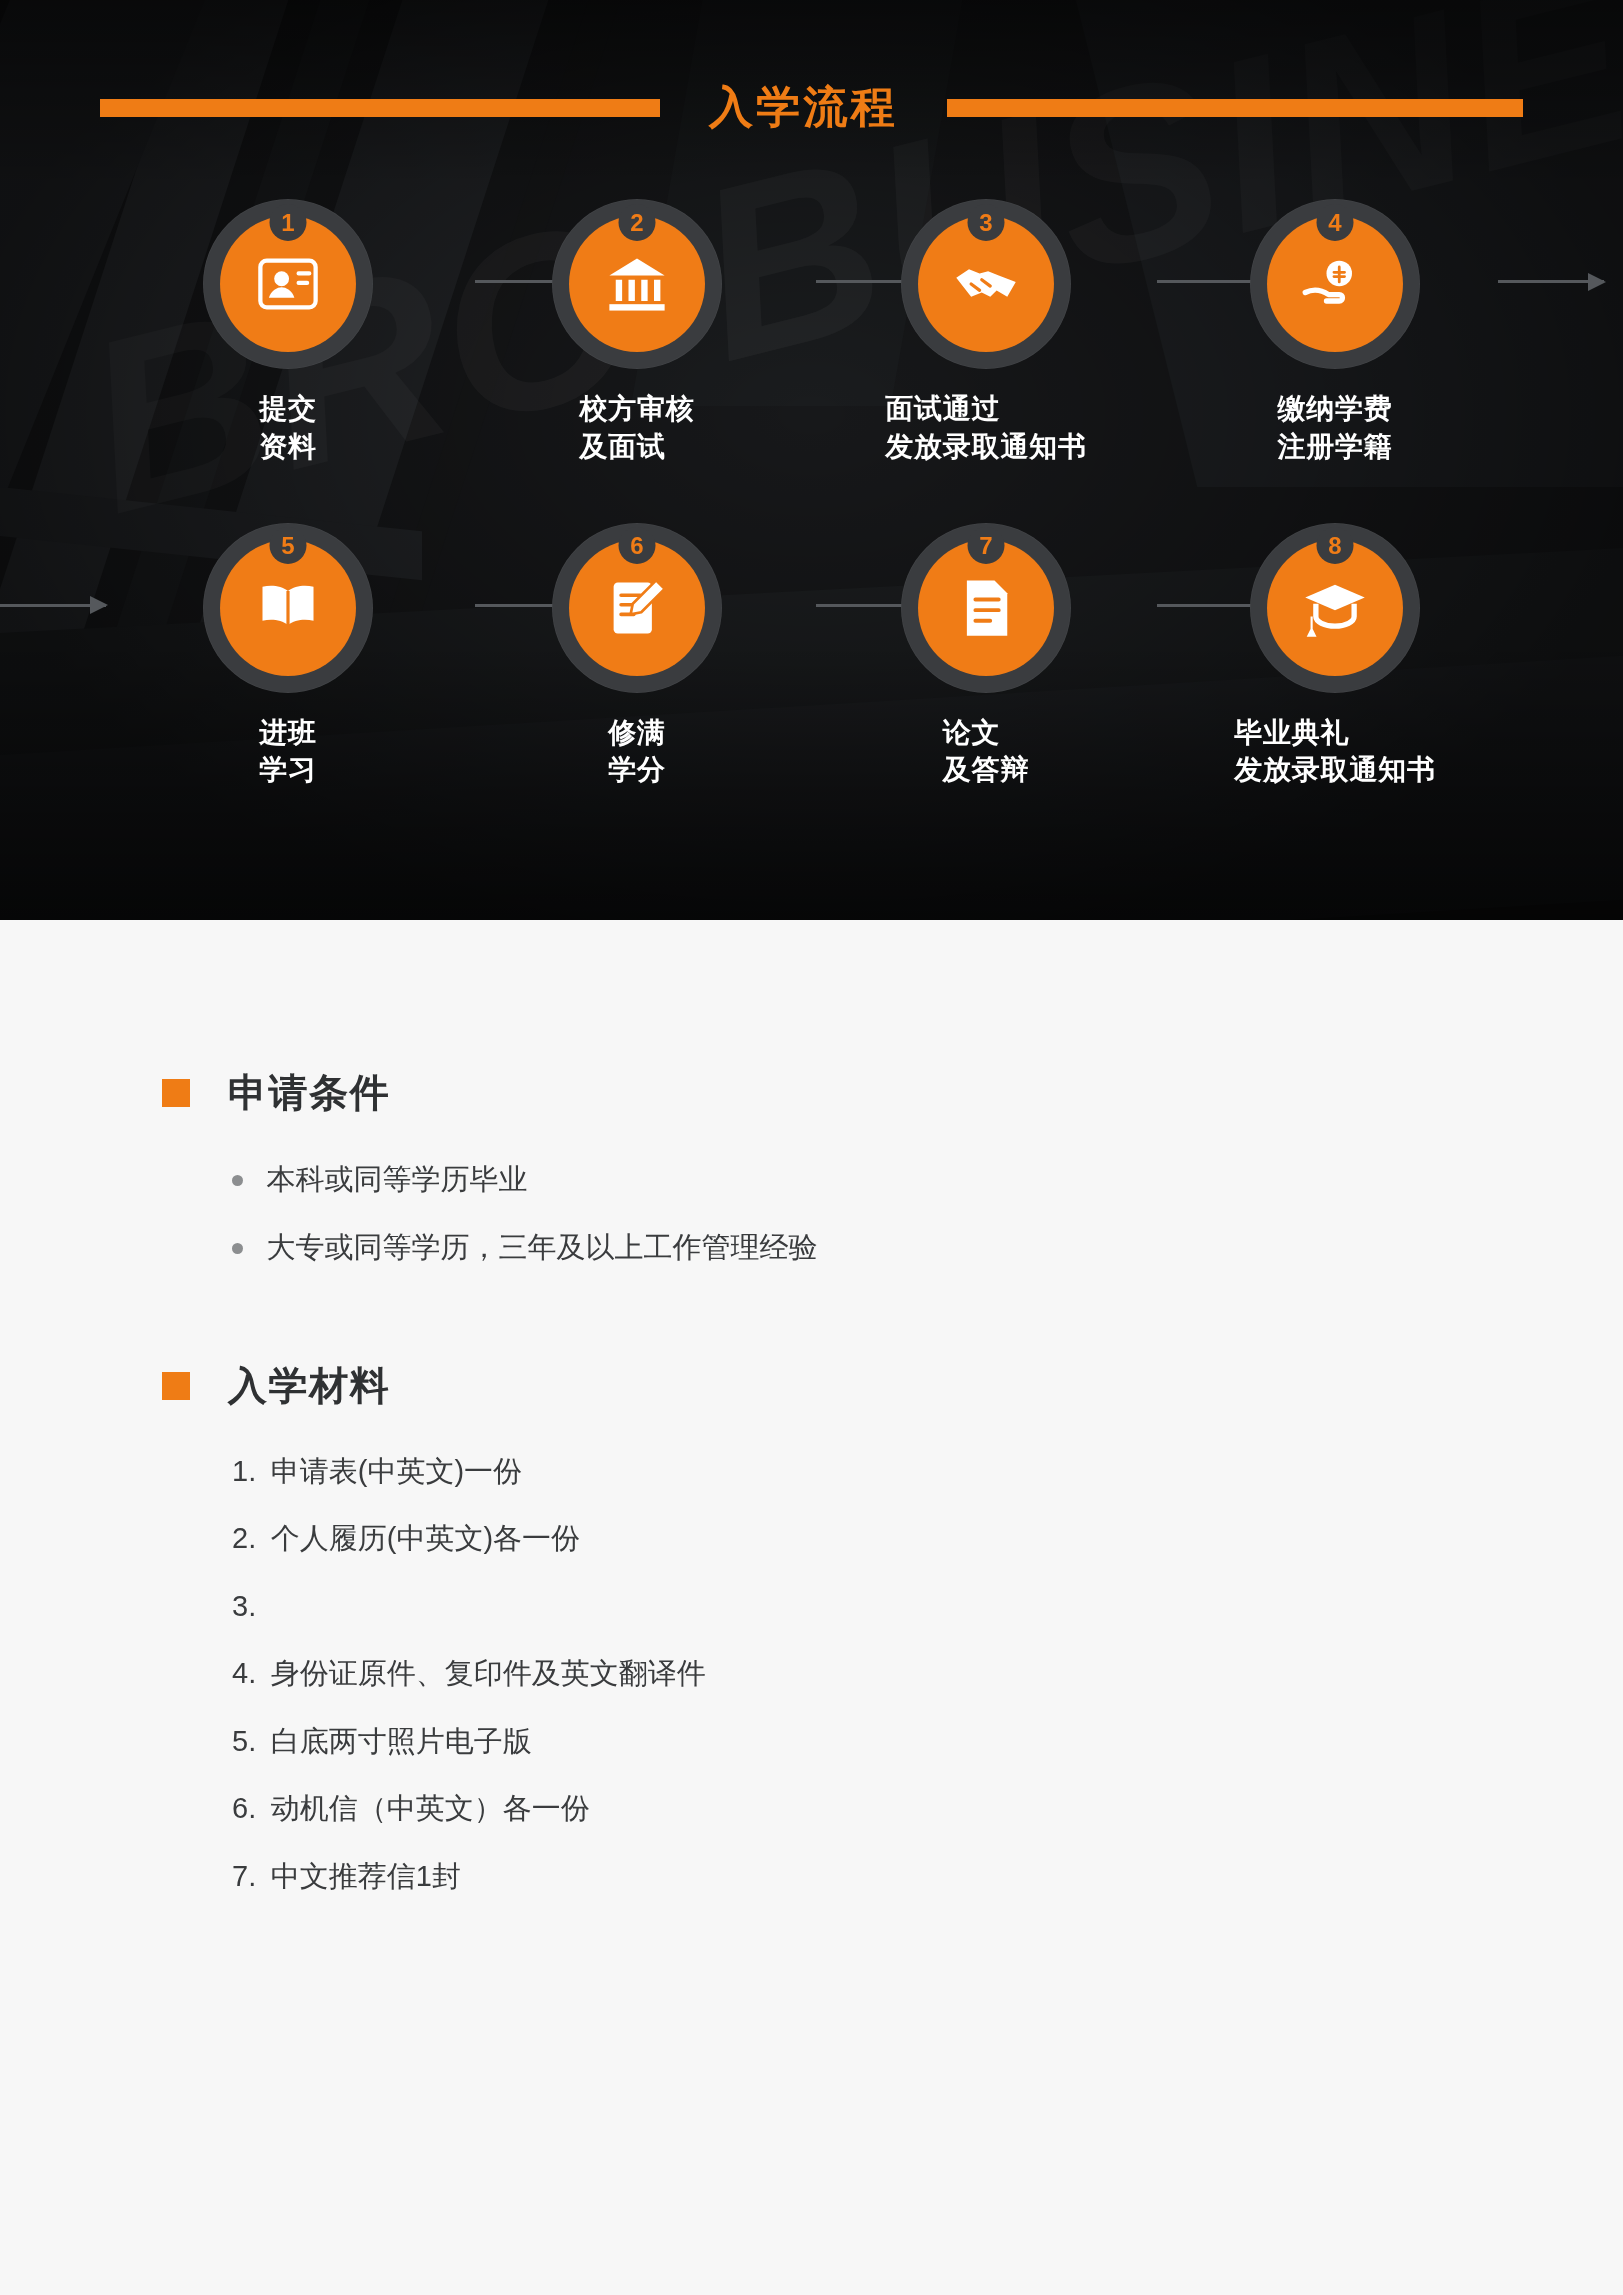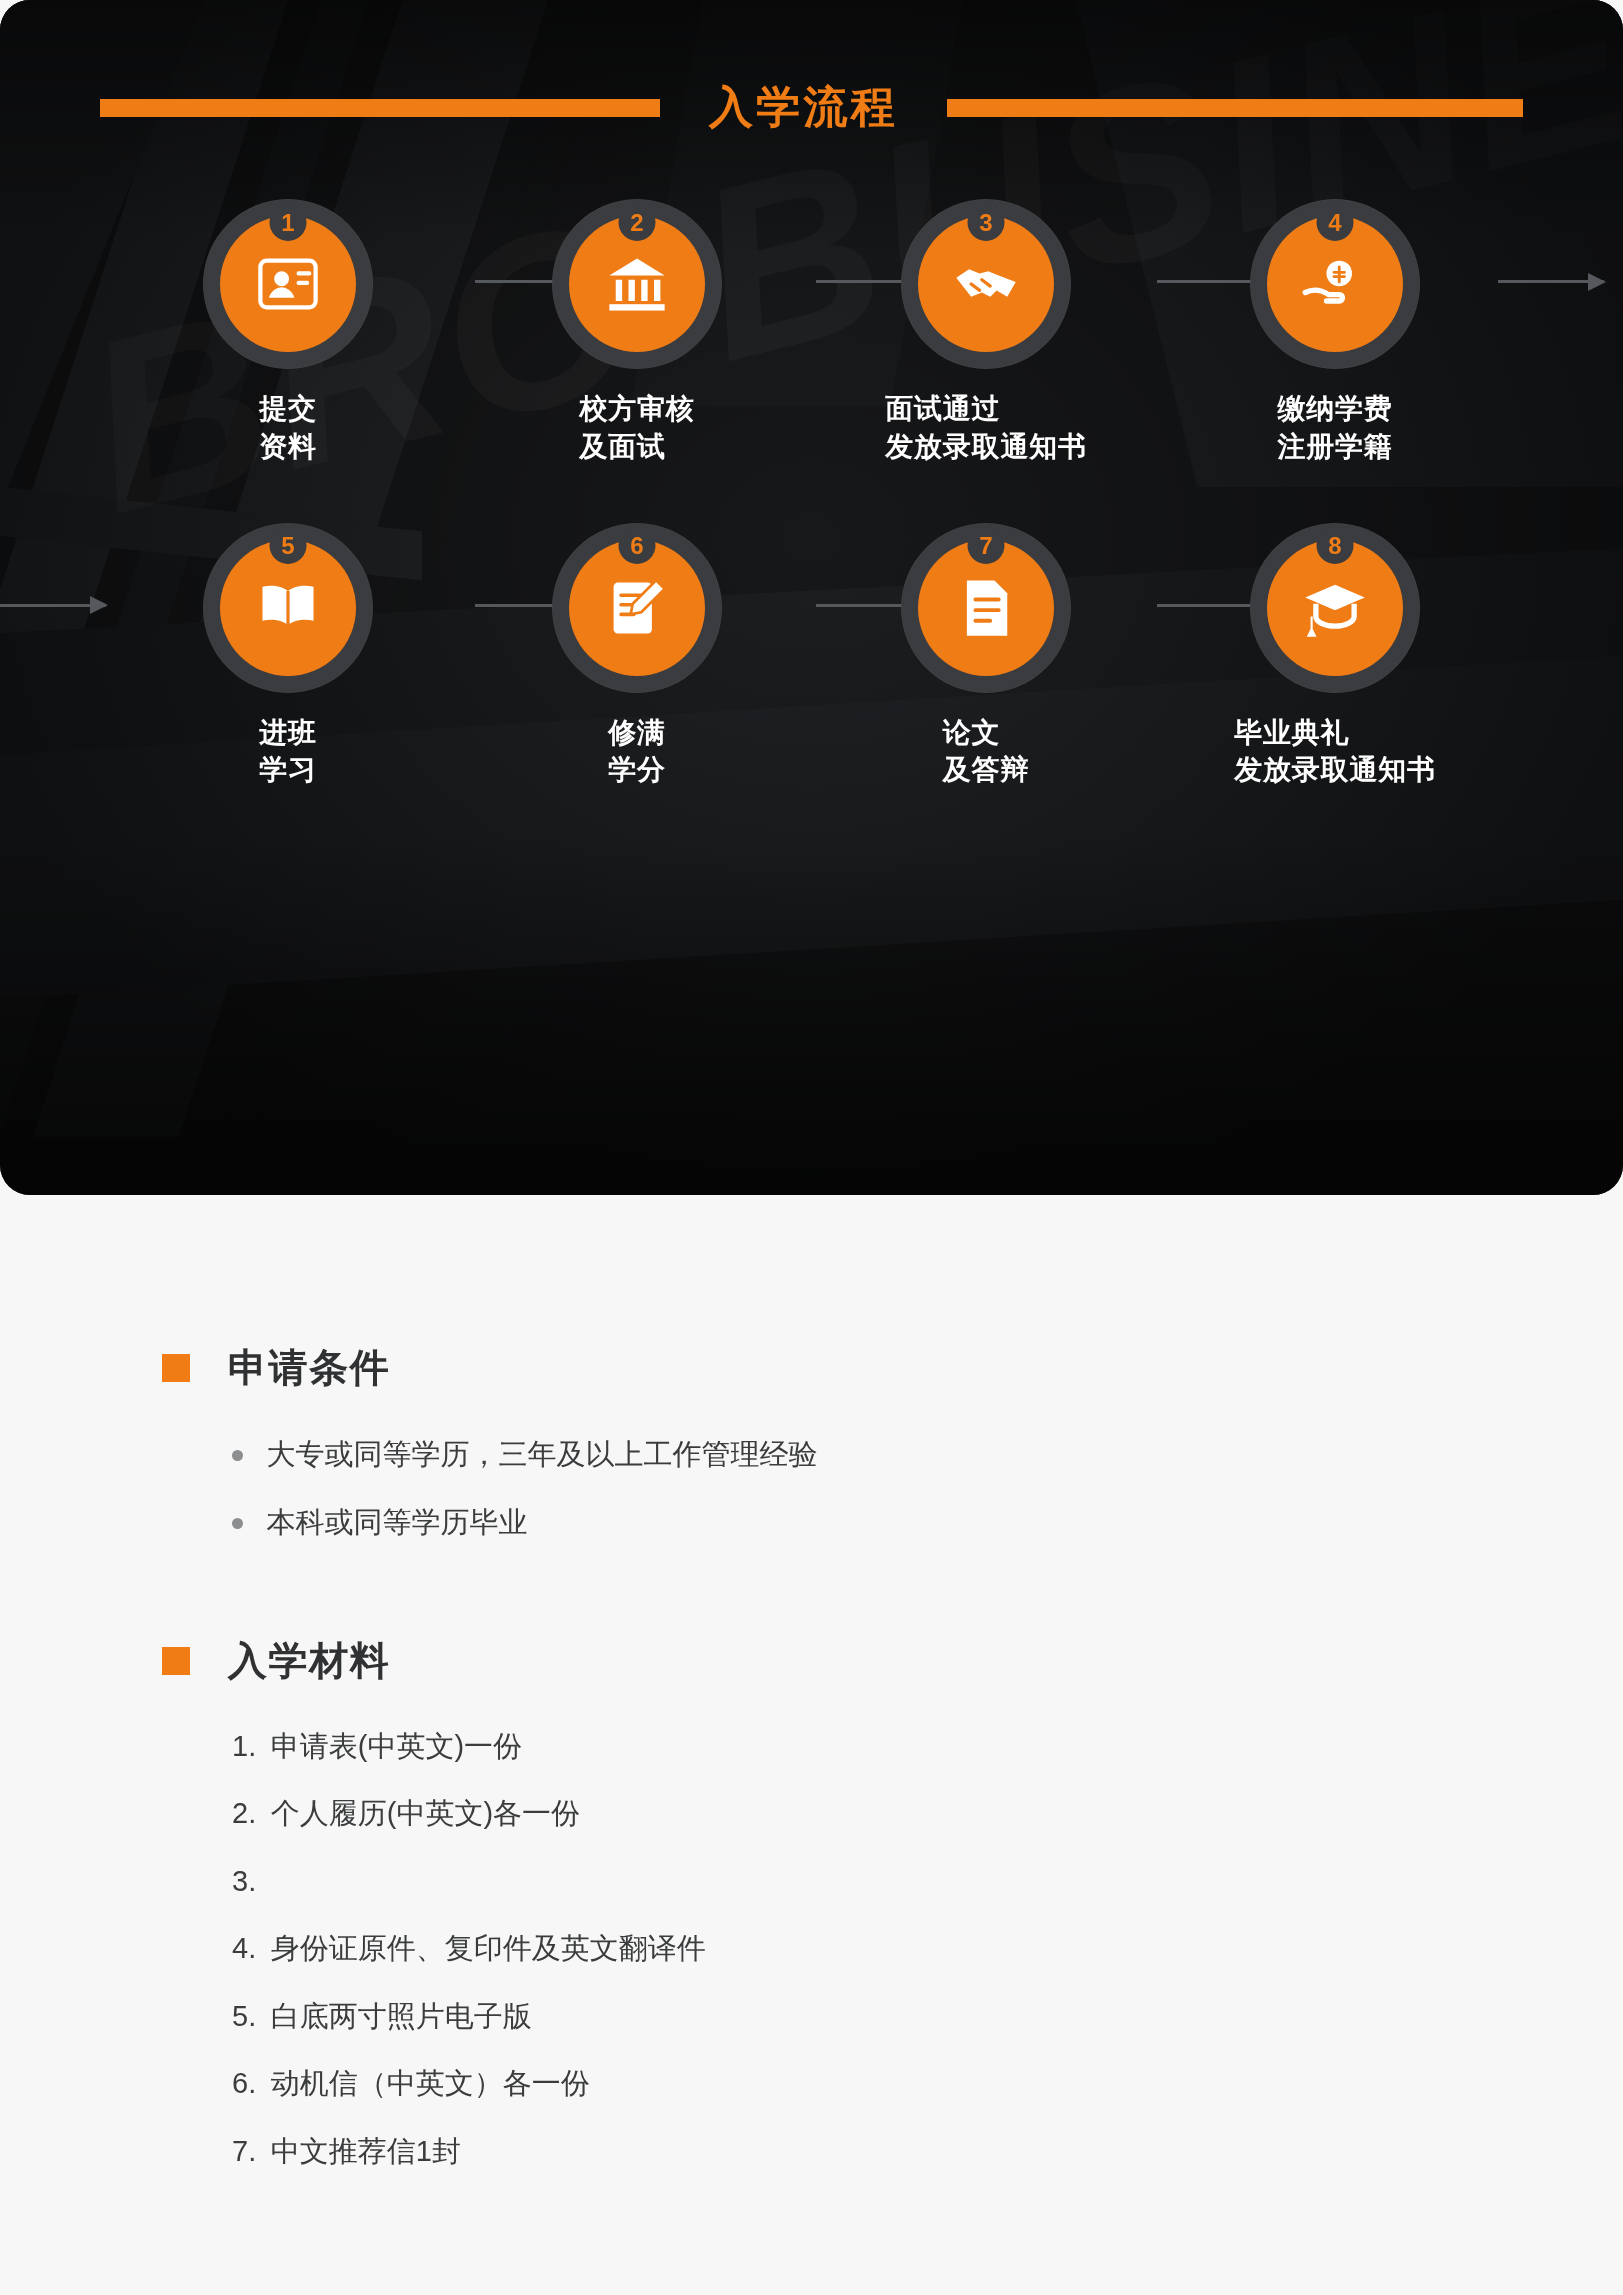--- a/index.html
+++ b/index.html
@@ -13,24 +13,23 @@
     min-height: 2295px;
     position: relative;
     background: #f7f7f7;
     overflow: hidden;
   }
 
   
   .hero {
     position: relative;
     width: 1623px;
-    height: 1195px;
+    height: 920px;
     background: #17181a;
     overflow: hidden;
-    border-radius: 30px;
   }
   
   .bg-layer { position: absolute; inset: 0; overflow: hidden; }
   .band {
     position: absolute;
     background: #202225;
     transform-origin: top left;
   }
   .b1 { left: 244px;  top: -162px; width: 97px; height: 1299px; transform: skewX(-18deg); background:#26282b; }
   .b2 { left: 373px;  top: -162px; width: 49px;  height: 1299px; transform: skewX(-18deg); background:#1b1d1f; }
@@ -439,25 +438,25 @@
 
   <div class="content">
 
     <div class="sec-head">
       <div class="sec-square"></div>
       <div class="sec-title">申请条件</div>
     </div>
     <ul class="bullets">
       <li>
         <span class="dot"></span>
+        <span>本科或同等学历毕业</span>
+      </li>
+      <li>
+        <span class="dot"></span>
         <span>大专或同等学历，三年及以上工作管理经验</span>
-      </li>
-      <li>
-        <span class="dot"></span>
-        <span>本科或同等学历毕业</span>
       </li>
     </ul>
 
     <div class="sec-head">
       <div class="sec-square"></div>
       <div class="sec-title">入学材料</div>
     </div>
     <ol class="numlist">
       <li>
         <span class="idx">1.</span>

